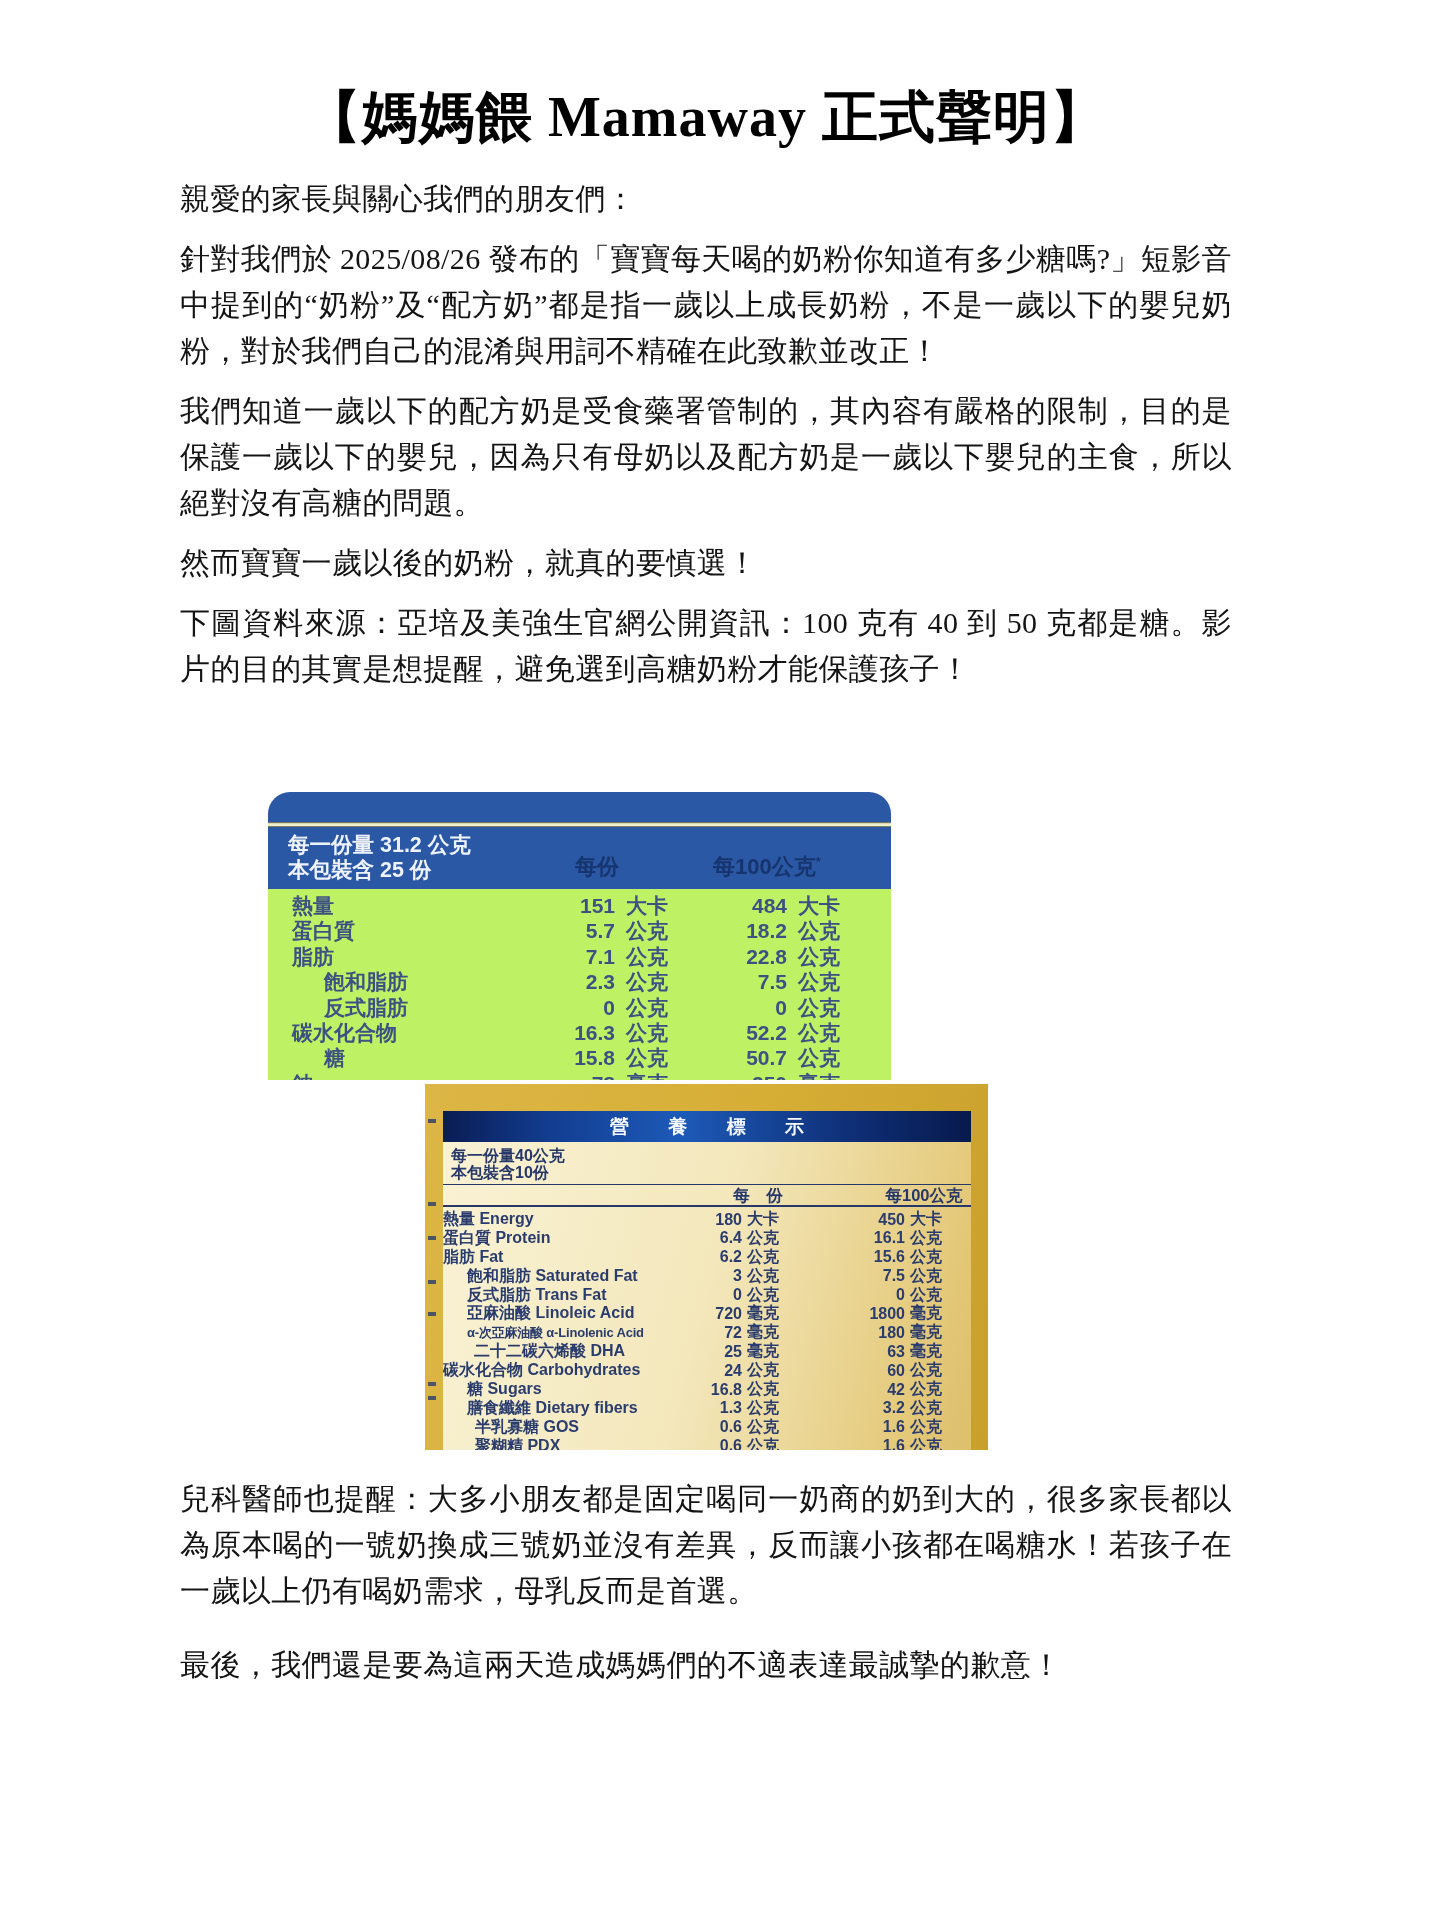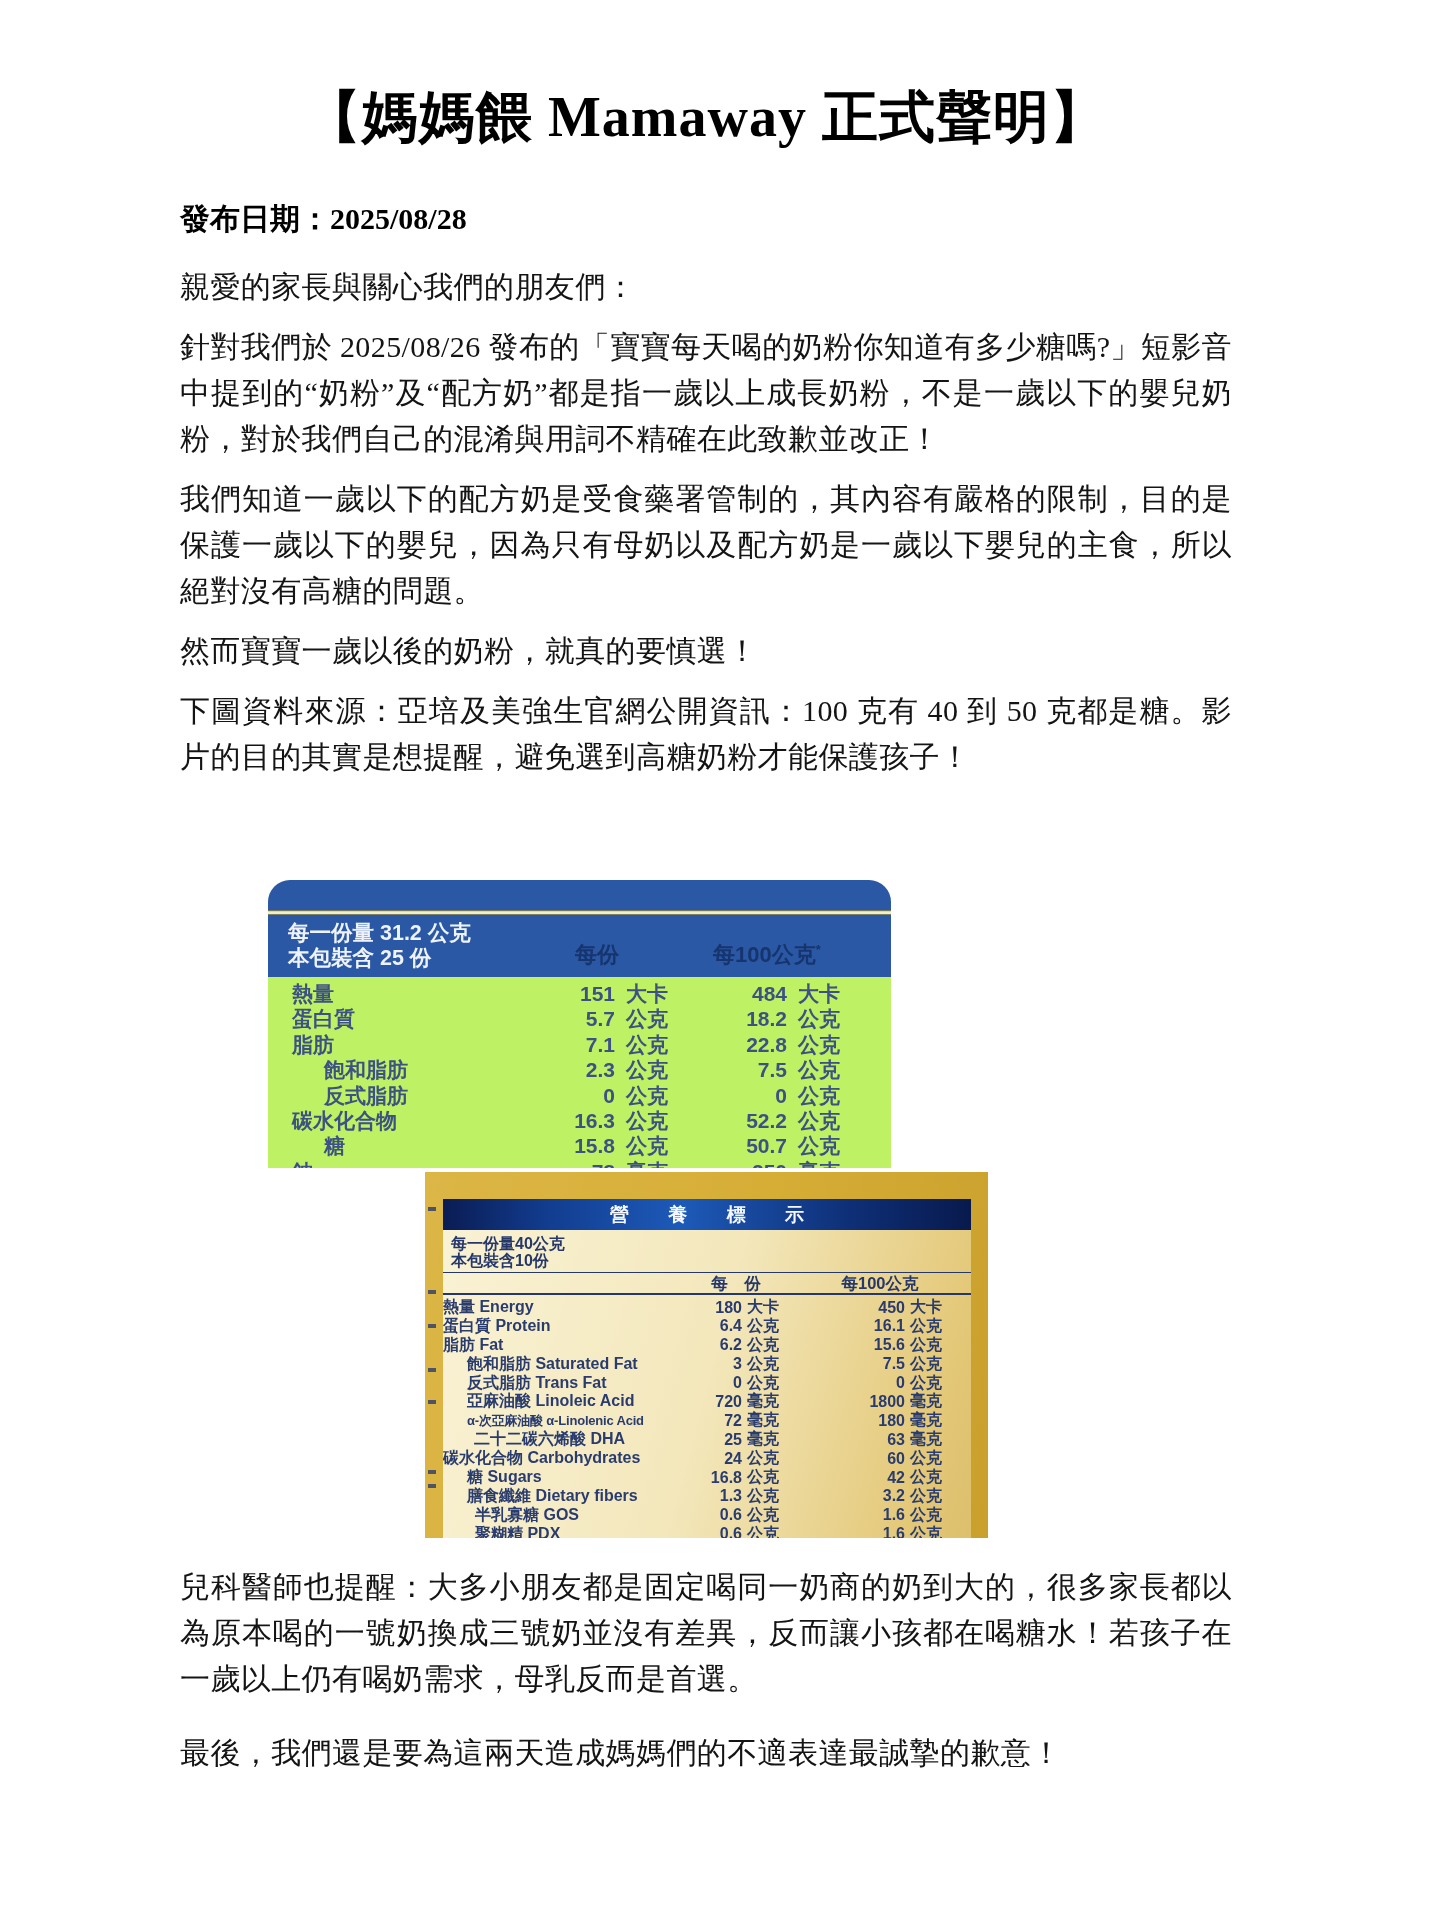--- a/index.html
+++ b/index.html
@@ -81,21 +81,21 @@
   }
   .l2-body {
     height:308px; padding-top:5px;
     background:linear-gradient(105deg,#f9f2d4 0%,#f3e7bb 50%,#e4c97a 88%,#ddbf6c 100%);
   }
   .l2-serving { color:#26386a; font-weight:bold; font-size:16px; line-height:17px; padding-left:8px; white-space:nowrap; }
   .l2-rule { border-top:1.6px solid #26386a; margin-top:3px; }
   .l2-headrow {
     display:grid; grid-template-columns:239px 108px 180px;
     height:22px; align-items:end; border-bottom:2px solid #26386a;
-    color:#26386a; font-weight:bold; font-size:16.5px;
+    color:#26386a; font-weight:bold; font-size:16.5px;gap:22px;
   }
   .l2-headrow .h { text-align:center; padding-bottom:1px; white-space:nowrap; }
   .l2-rows { padding-top:2px; }
   .l2-row {
     display:grid; grid-template-columns:239px 60px 48px 115px 65px;
     align-items:center; height:18.9px;
     color:#2a3c6e; font-weight:bold; font-size:16px; white-space:nowrap;
   }
   .l2-row .v { text-align:right; }
   .l2-row .u { padding-left:5px; }
@@ -109,21 +109,20 @@
   }
 </style>
 </head>
 <body>
 
 <div class="page">
   <div class="content">
 
     <div class="doc-title">【媽媽餵 Mamaway 正式聲明】</div>
 
-    <div class="doc-date">發布日期：2025/08/28</div>
 
     <p class="para first">親愛的家長與關心我們的朋友們：</p>
     <p class="para">針對我們於 2025/08/26 發布的「寶寶每天喝的奶粉你知道有多少糖嗎?」短影音中提到的“奶粉”及“配方奶”都是指一歲以上成長奶粉，不是一歲以下的嬰兒奶粉，對於我們自己的混淆與用詞不精確在此致歉並改正！</p>
     <p class="para">我們知道一歲以下的配方奶是受食藥署管制的，其內容有嚴格的限制，目的是保護一歲以下的嬰兒，因為只有母奶以及配方奶是一歲以下嬰兒的主食，所以絕對沒有高糖的問題。</p>
     <p class="para">然而寶寶一歲以後的奶粉，就真的要慎選！</p>
     <p class="para">下圖資料來源：亞培及美強生官網公開資訊：100 克有 40 到 50 克都是糖。影片的目的其實是想提醒，避免選到高糖奶粉才能保護孩子！</p>
 
     <div class="figures">
 
       <div class="fig1">

